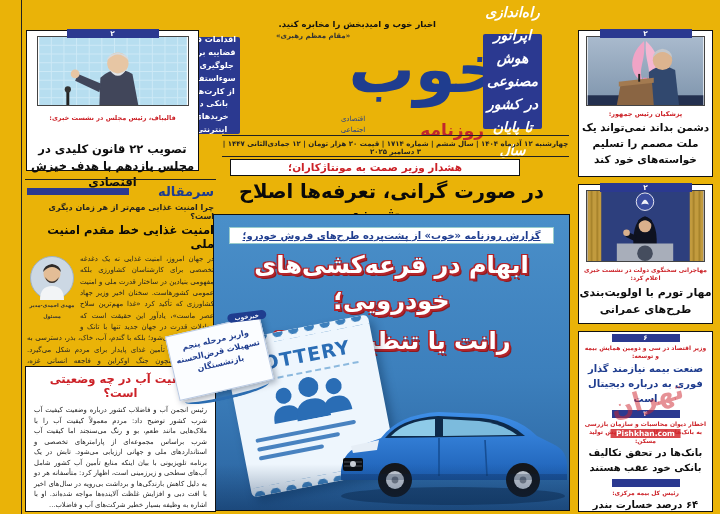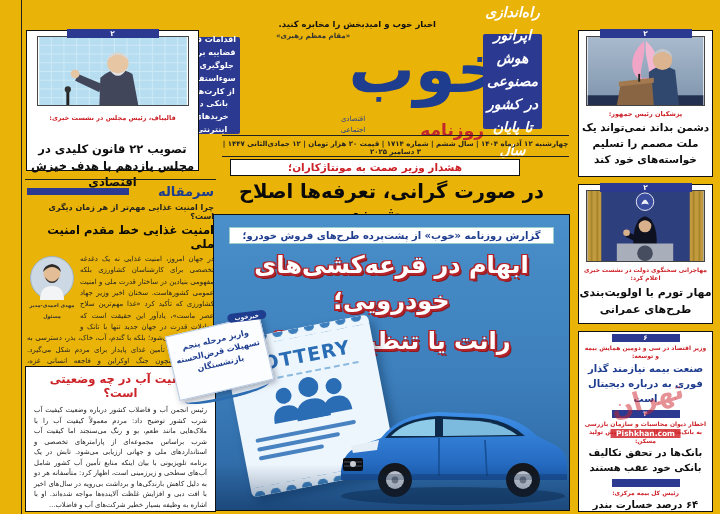--- a/index.html
+++ b/index.html
@@ -71,21 +71,21 @@
   .lead-kicker { left:230px; top:159px; width:290px; height:17px; border:1.2px solid #111;
     color:#cc2127; font-size:10.5px; font-weight:bold; text-align:center; line-height:15px; background:#fff; }
   .lead-head { left:213px; top:180px; width:357px; text-align:center;
     font-size:19.5px; font-weight:bold; color:#0a0a0a; }
 
   
   .feature { left:213px; top:214px; width:357px; height:297px; border:1.5px solid #111;
     background:linear-gradient(180deg,#4a8fc9 0%, #3c7fbc 55%, #2a639f 100%); overflow:hidden; }
   .feat-kicker-row { text-align:center; margin-top:9px; }
   .feat-kicker { display:inline-block; background:#fff; color:#1f3d8f; font-weight:bold;
-    font-size:10px; padding:2px 12px; box-shadow:0 0 0 1px #9cc; }
+    font-size:10px; padding:2px 12px; box-shadow:0 0 0 1px #9cc;text-decoration:underline; }
   .feat-head { text-align:center; color:#fff; font-weight:bold; font-size:24px; line-height:1.5;
     margin-top:4px;
     text-shadow: 1.5px 1.5px 0 #b3242a, -1.5px 1.5px 0 #b3242a, 1.5px -1.5px 0 #b3242a,
                  -1.5px -1.5px 0 #b3242a, 2.5px 2.5px 0 #8d1b20; }
   .floor { position:absolute; bottom:0; left:0; width:100%; height:46px;
     background:linear-gradient(180deg, rgba(10,40,80,0) , rgba(10,40,80,.45)); }
 
   .ticket { position:absolute; left:22px; top:112px; width:148px; height:158px;
     background:#eef6fd; transform:rotate(-11deg); border-radius:5px;
     box-shadow:4px 6px 10px rgba(0,30,60,.35); }

